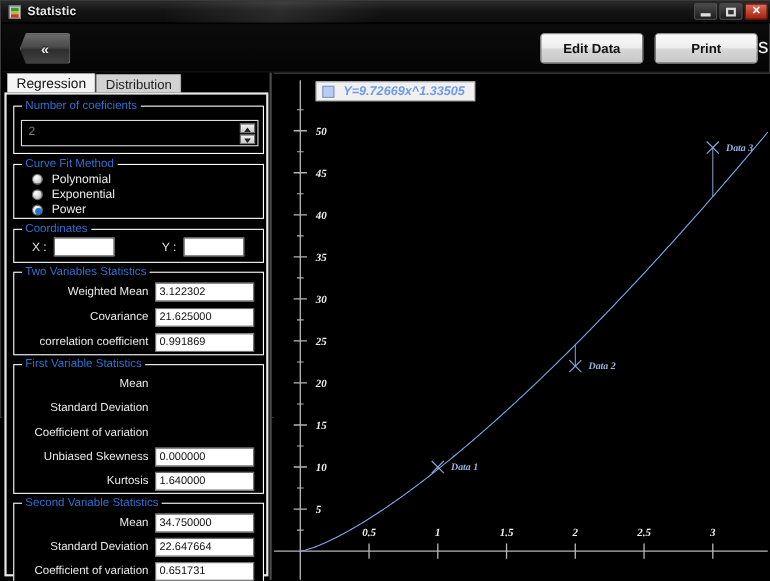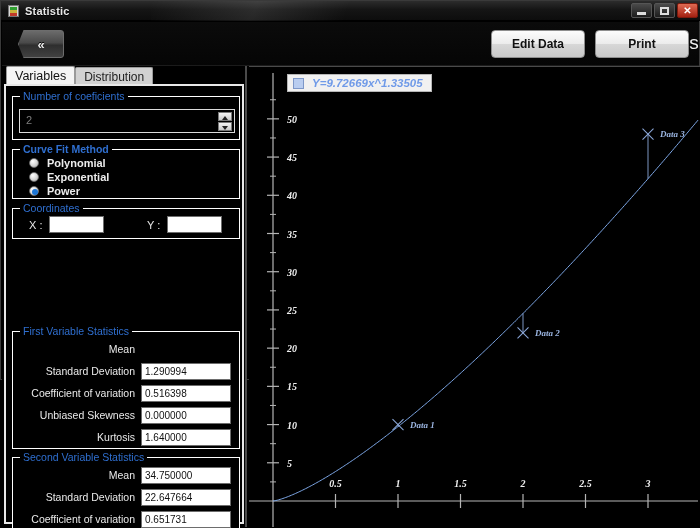--- a/index.html
+++ b/index.html
@@ -241,38 +241,38 @@
   <div class="header">
     <div class="backbtn">«</div>
     <div class="page-title">Statistics</div>
     <div class="tbtn" id="print-btn">Print</div>
     <div class="tbtn" id="edit-data-btn">Edit Data</div>
   </div>
 
   <div class="leftpanel">
 
     <div class="tabs">
-      <div class="tab active">Variables</div>
+      <div class="tab active">Regression</div>
       <div class="tab inactive">Distribution</div>
     </div>
 
     <div class="tabbody">
 
       <div class="group" style="top:10px; height:44px;">
         <div class="legend">Number of coeficients</div>
         <div class="coefbox">
           <span>2</span>
           <div class="spinner">
             <div class="up"></div>
             <div class="dn"></div>
           </div>
         </div>
       </div>
 
-      <div class="group" style="top:63px; height:50px;font-weight:bold;">
+      <div class="group" style="top:63px; height:50px;">
         <div class="legend">Curve Fit Method</div>
         <div class="radiorow" style="top:7px;">
           <div class="radio"></div>
           <div class="rlabel">Polynomial</div>
         </div>
         <div class="radiorow" style="top:21px;">
           <div class="radio"></div>
           <div class="rlabel">Exponential</div>
         </div>
         <div class="radiorow" style="top:35px;">
@@ -286,33 +286,46 @@
         <div style="position:absolute; left:16px; top:7px; display:flex; align-items:center; gap:7px;">
           <span class="coordlab">X :</span>
           <span class="coordin"></span>
         </div>
         <div style="position:absolute; left:134px; top:7px; display:flex; align-items:center; gap:7px;">
           <span class="coordlab">Y :</span>
           <span class="coordin"></span>
         </div>
       </div>
 
+      <div class="group" style="top:161px; height:76px;">
+        <div class="legend">Two Variables Statistics</div>
+        <div class="fieldrow" style="top:6px;">
+          <div class="flabel">Weighted Mean</div>
+          <div class="finput">3.122302</div>
+        </div>
+        <div class="fieldrow" style="top:29px;">
+          <div class="flabel">Covariance</div>
+          <div class="finput">21.625000</div>
+        </div>
+        <div class="fieldrow" style="top:52px;">
+          <div class="flabel">correlation coefficient</div>
+          <div class="finput">0.991869</div>
+        </div>
+      </div>
 
       <div class="group" style="top:245px; height:118px;">
         <div class="legend">First Variable Statistics</div>
         <div class="fieldrow" style="top:6px;">
           <div class="flabel">Mean</div>
         </div>
         <div class="fieldrow" style="top:28px;">
           <div class="flabel">Standard Deviation</div>
-          <div class="finput">1.290994</div>
         </div>
         <div class="fieldrow" style="top:50px;">
           <div class="flabel">Coefficient of variation</div>
-          <div class="finput">0.516398</div>
         </div>
         <div class="fieldrow" style="top:72px;">
           <div class="flabel">Unbiased Skewness</div>
           <div class="finput">0.000000</div>
         </div>
         <div class="fieldrow" style="top:94px;">
           <div class="flabel">Kurtosis</div>
           <div class="finput">1.640000</div>
         </div>
       </div>

